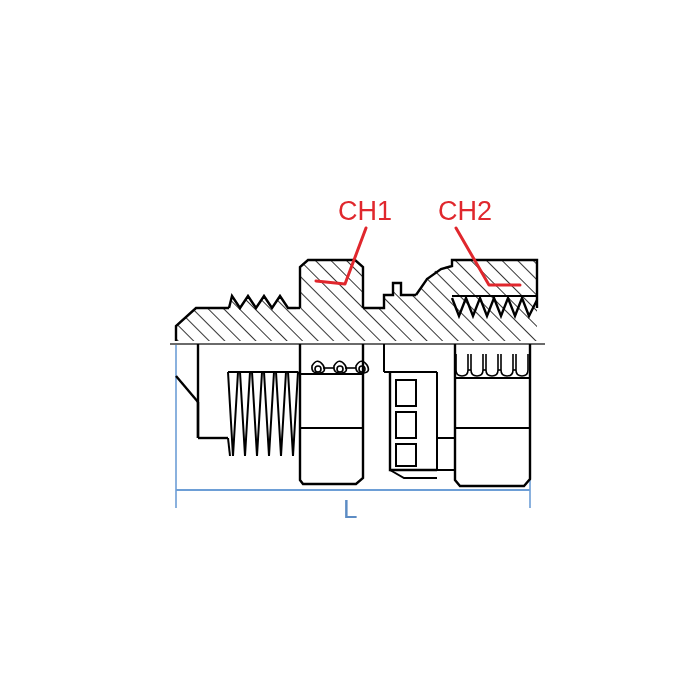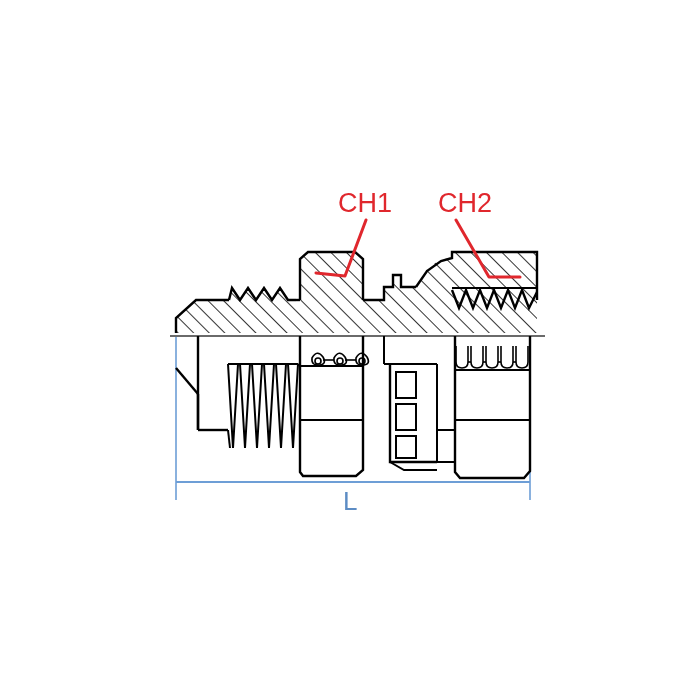--- a/index.html
+++ b/index.html
@@ -1,18 +1,18 @@
 <!DOCTYPE html>
 <html><head>
 <meta charset="utf-8">
 <style>
   html,body{margin:0;padding:0;background:#ffffff;}
   body{width:700px;height:700px;overflow:hidden;
        font-family:"Liberation Sans","DejaVu Sans",sans-serif;}
-  #stage{position:relative;width:700px;height:648px;background:#fff;}
+  #stage{position:relative;width:700px;height:648px;background:#fff;margin-top:8px;}
   svg#drawing{position:absolute;left:0;top:0;width:700px;height:700px;display:block;}
   .lbl{font-family:"Liberation Sans","DejaVu Sans",sans-serif;}
 </style>
 </head>
 <body>
 
 <div id="stage">
 
   <svg id="drawing" viewBox="0 0 700 700">
 

